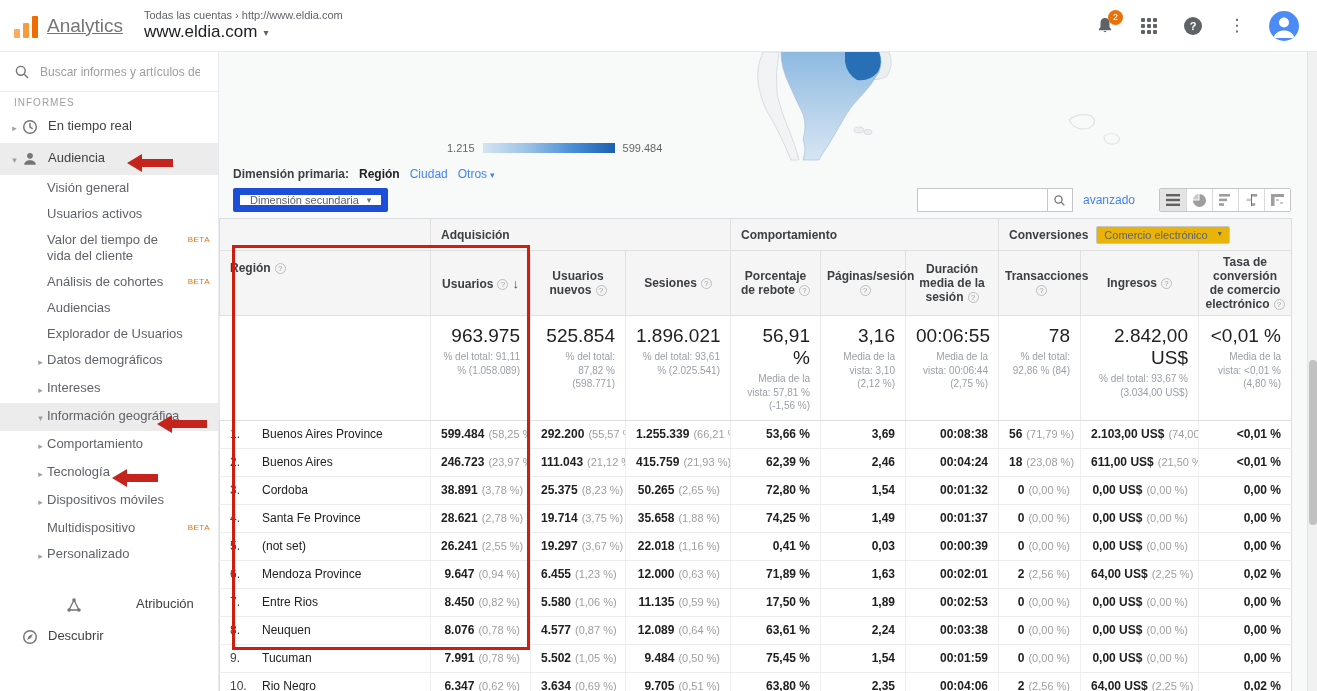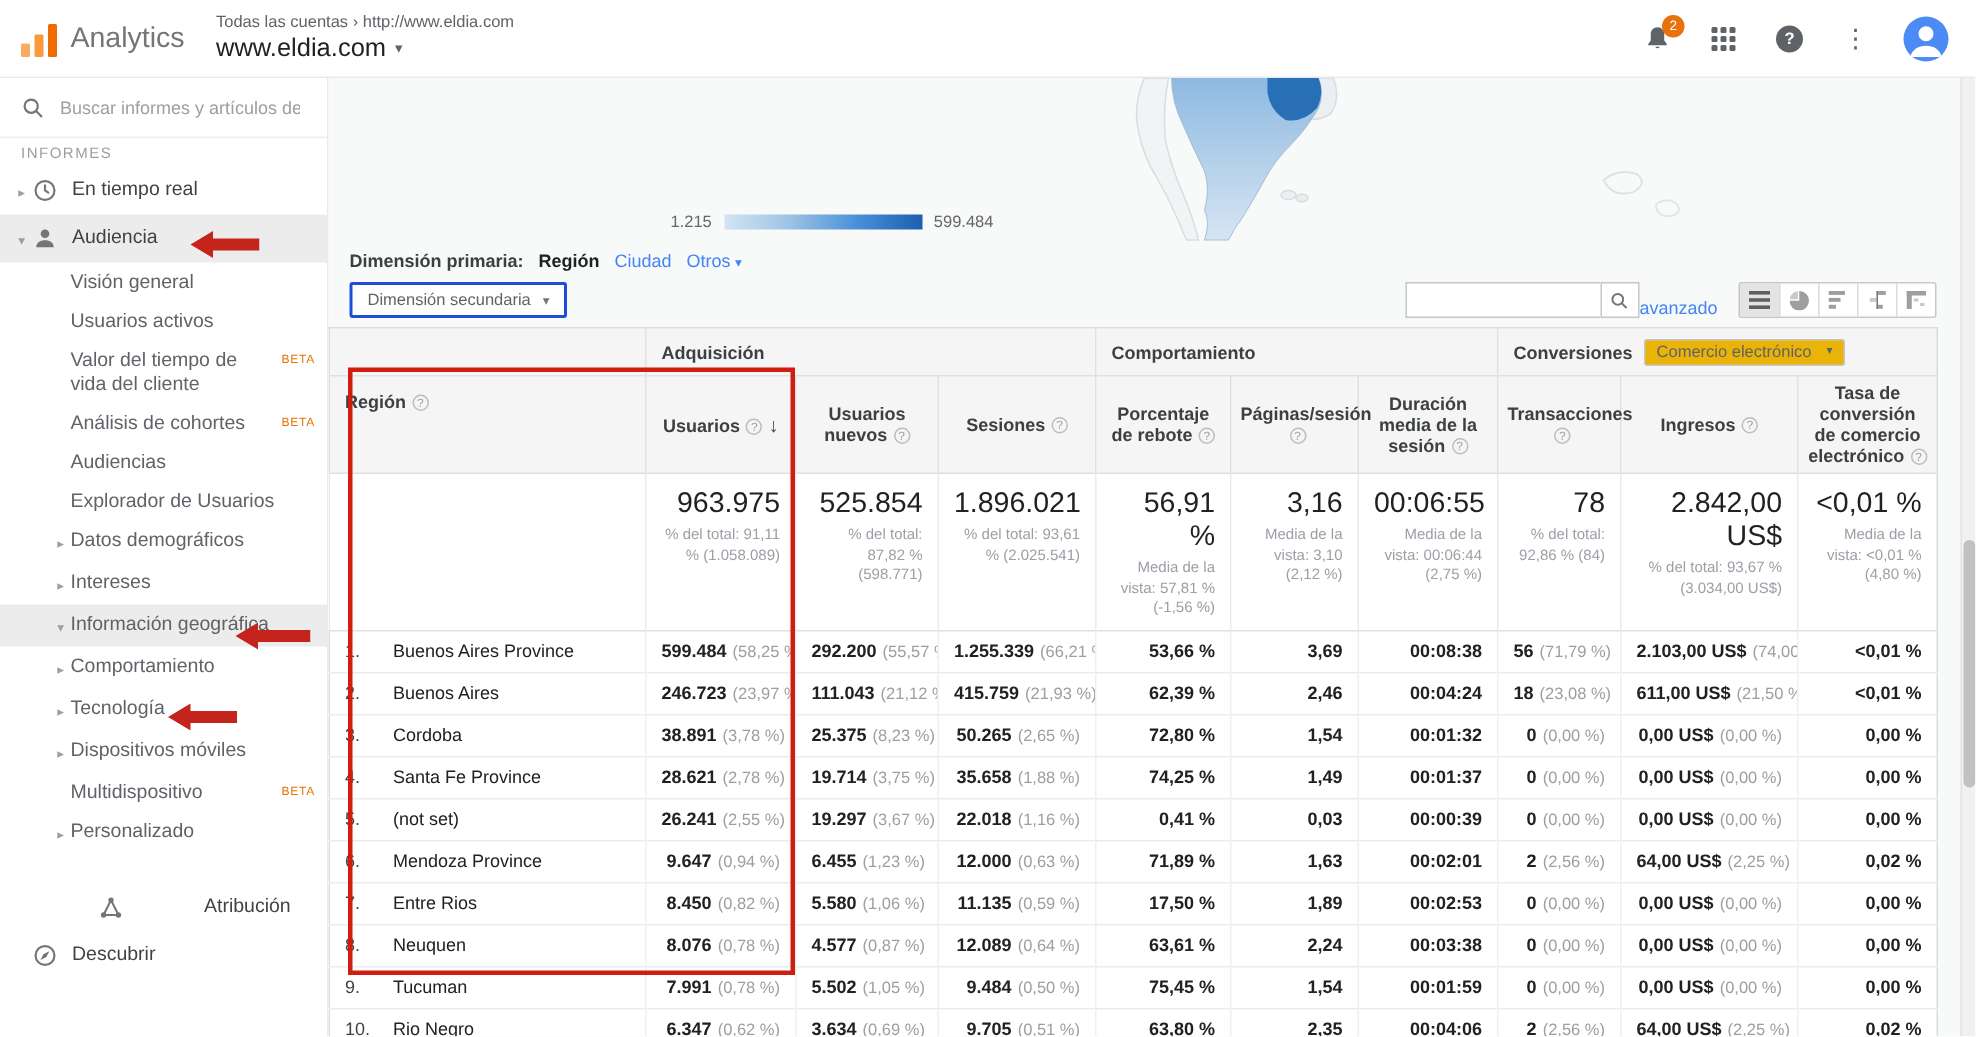--- a/index.html
+++ b/index.html
@@ -7,21 +7,21 @@
   .page { position:relative; width:1317px; height:691px; overflow:hidden; background:#f8f9f9; }
 
   
   .topbar { position:relative; z-index:5; display:flex; align-items:center; height:52px; background:#fff; border-bottom:1px solid #e8eaed; padding:0 18px 0 14px; }
   .logo-area { display:flex; align-items:center; gap:9px; width:122px; flex:none; }
   .logo-bars { display:flex; align-items:flex-end; gap:3px; height:24px; }
   .logo-bars i { display:block; width:6px; background:#f57c00; border-radius:1px; }
   .logo-bars i:nth-child(1){height:9px;background:#fbab5f;}
   .logo-bars i:nth-child(2){height:15px;background:#f79b3c;}
   .logo-bars i:nth-child(3){height:22px;background:#ef6c00;}
-  .app-name { font-size:19px; color:#757575; }
+  .app-name { font-size:19px; color:#757575;text-decoration:underline; }
   .account-area { margin-left:8px; }
   .breadcrumb { font-size:11px; color:#5f6368; }
   .property-row { display:flex; align-items:center; gap:6px; font-size:17px; color:#202124; margin-top:1px; cursor:pointer; }
   .property-row .caret { font-size:10px; color:#5f6368; }
   .topbar-right { margin-left:auto; display:flex; align-items:center; gap:20px; }
   .tb-icon { position:relative; width:24px; height:24px; display:flex; align-items:center; justify-content:center; cursor:pointer; }
   .badge { position:absolute; top:-4px; right:-6px; min-width:15px; height:15px; border-radius:8px; background:#e8710a; color:#fff; font-size:9px; display:flex; align-items:center; justify-content:center; padding:0 3px; }
   .grid-icon { display:grid; grid-template-columns:repeat(3,4px); grid-template-rows:repeat(3,4px); gap:2px; }
   .grid-icon i { background:#5f6368; border-radius:1px; }
   .help-circle { width:18px; height:18px; border-radius:50%; background:#5f6368; color:#fff; font-size:11px; display:flex; align-items:center; justify-content:center; font-weight:bold; }
@@ -58,23 +58,23 @@
   .legend { position:absolute; left:228px; bottom:8px; display:flex; align-items:center; gap:8px; font-size:11px; color:#666; }
   .legend-bar { width:132px; height:10px; background:linear-gradient(to right,#d4e4f3,#9cc2e5,#4a90d9,#1b5fae); }
 
   .dim-row { display:flex; align-items:center; gap:10px; padding:4px 0 2px 14px; font-size:12px; height:22px; }
   .dim-row .dim-label { font-weight:bold; color:#3c4043; }
   .dim-row .dim-selected { color:#202124; font-weight:bold; }
   .dim-link { color:#4285f4; cursor:pointer; }
   .dim-link .caret { font-size:9px; margin-left:3px; }
 
   .toolbar-row { display:flex; align-items:center; padding:5px 26px 7px 14px; height:34px; }
-  .btn-secondary-dim { display:inline-flex; align-items:center; gap:8px; background:#fff; border:2px solid #1d4ed8; border-radius:2px; height:24px; padding:0 10px; font-size:11px; color:#5f6368; cursor:pointer; }
+  .btn-secondary-dim { display:inline-flex; align-items:center; gap:8px; background:#fff; border:7px solid #1d4ed8; border-radius:2px; height:24px; padding:0 10px; font-size:11px; color:#5f6368; cursor:pointer; }
   .btn-secondary-dim .caret { font-size:9px; color:#757575; }
-  .toolbar-right { margin-left:auto; display:flex; align-items:flex-end; }
+  .toolbar-right { margin-left:auto; display:flex; align-items:center; gap:10px; }
   .table-search { display:flex; align-items:center; }
   .table-search input { width:130px; height:24px; border:1px solid #c6c6c6; border-right:none; background:#fff; outline:none; padding:0 6px; font-size:12px; font-family:"Liberation Sans",sans-serif; }
   .search-btn { width:26px; height:24px; border:1px solid #c6c6c6; background:#fff; display:flex; align-items:center; justify-content:center; cursor:pointer; }
   .advanced-link { color:#4285f4; font-size:12px; cursor:pointer; margin-right:14px; }
   .view-toggle { display:flex; border:1px solid #c6c6c6; border-radius:2px; overflow:hidden; }
   .view-toggle .vt { width:26px; height:22px; display:flex; align-items:center; justify-content:center; background:#fff; border-left:1px solid #dadada; cursor:pointer; }
   .view-toggle .vt:first-child { border-left:none; }
   .view-toggle .vt.active { background:#e4e4e4; }
 
   

